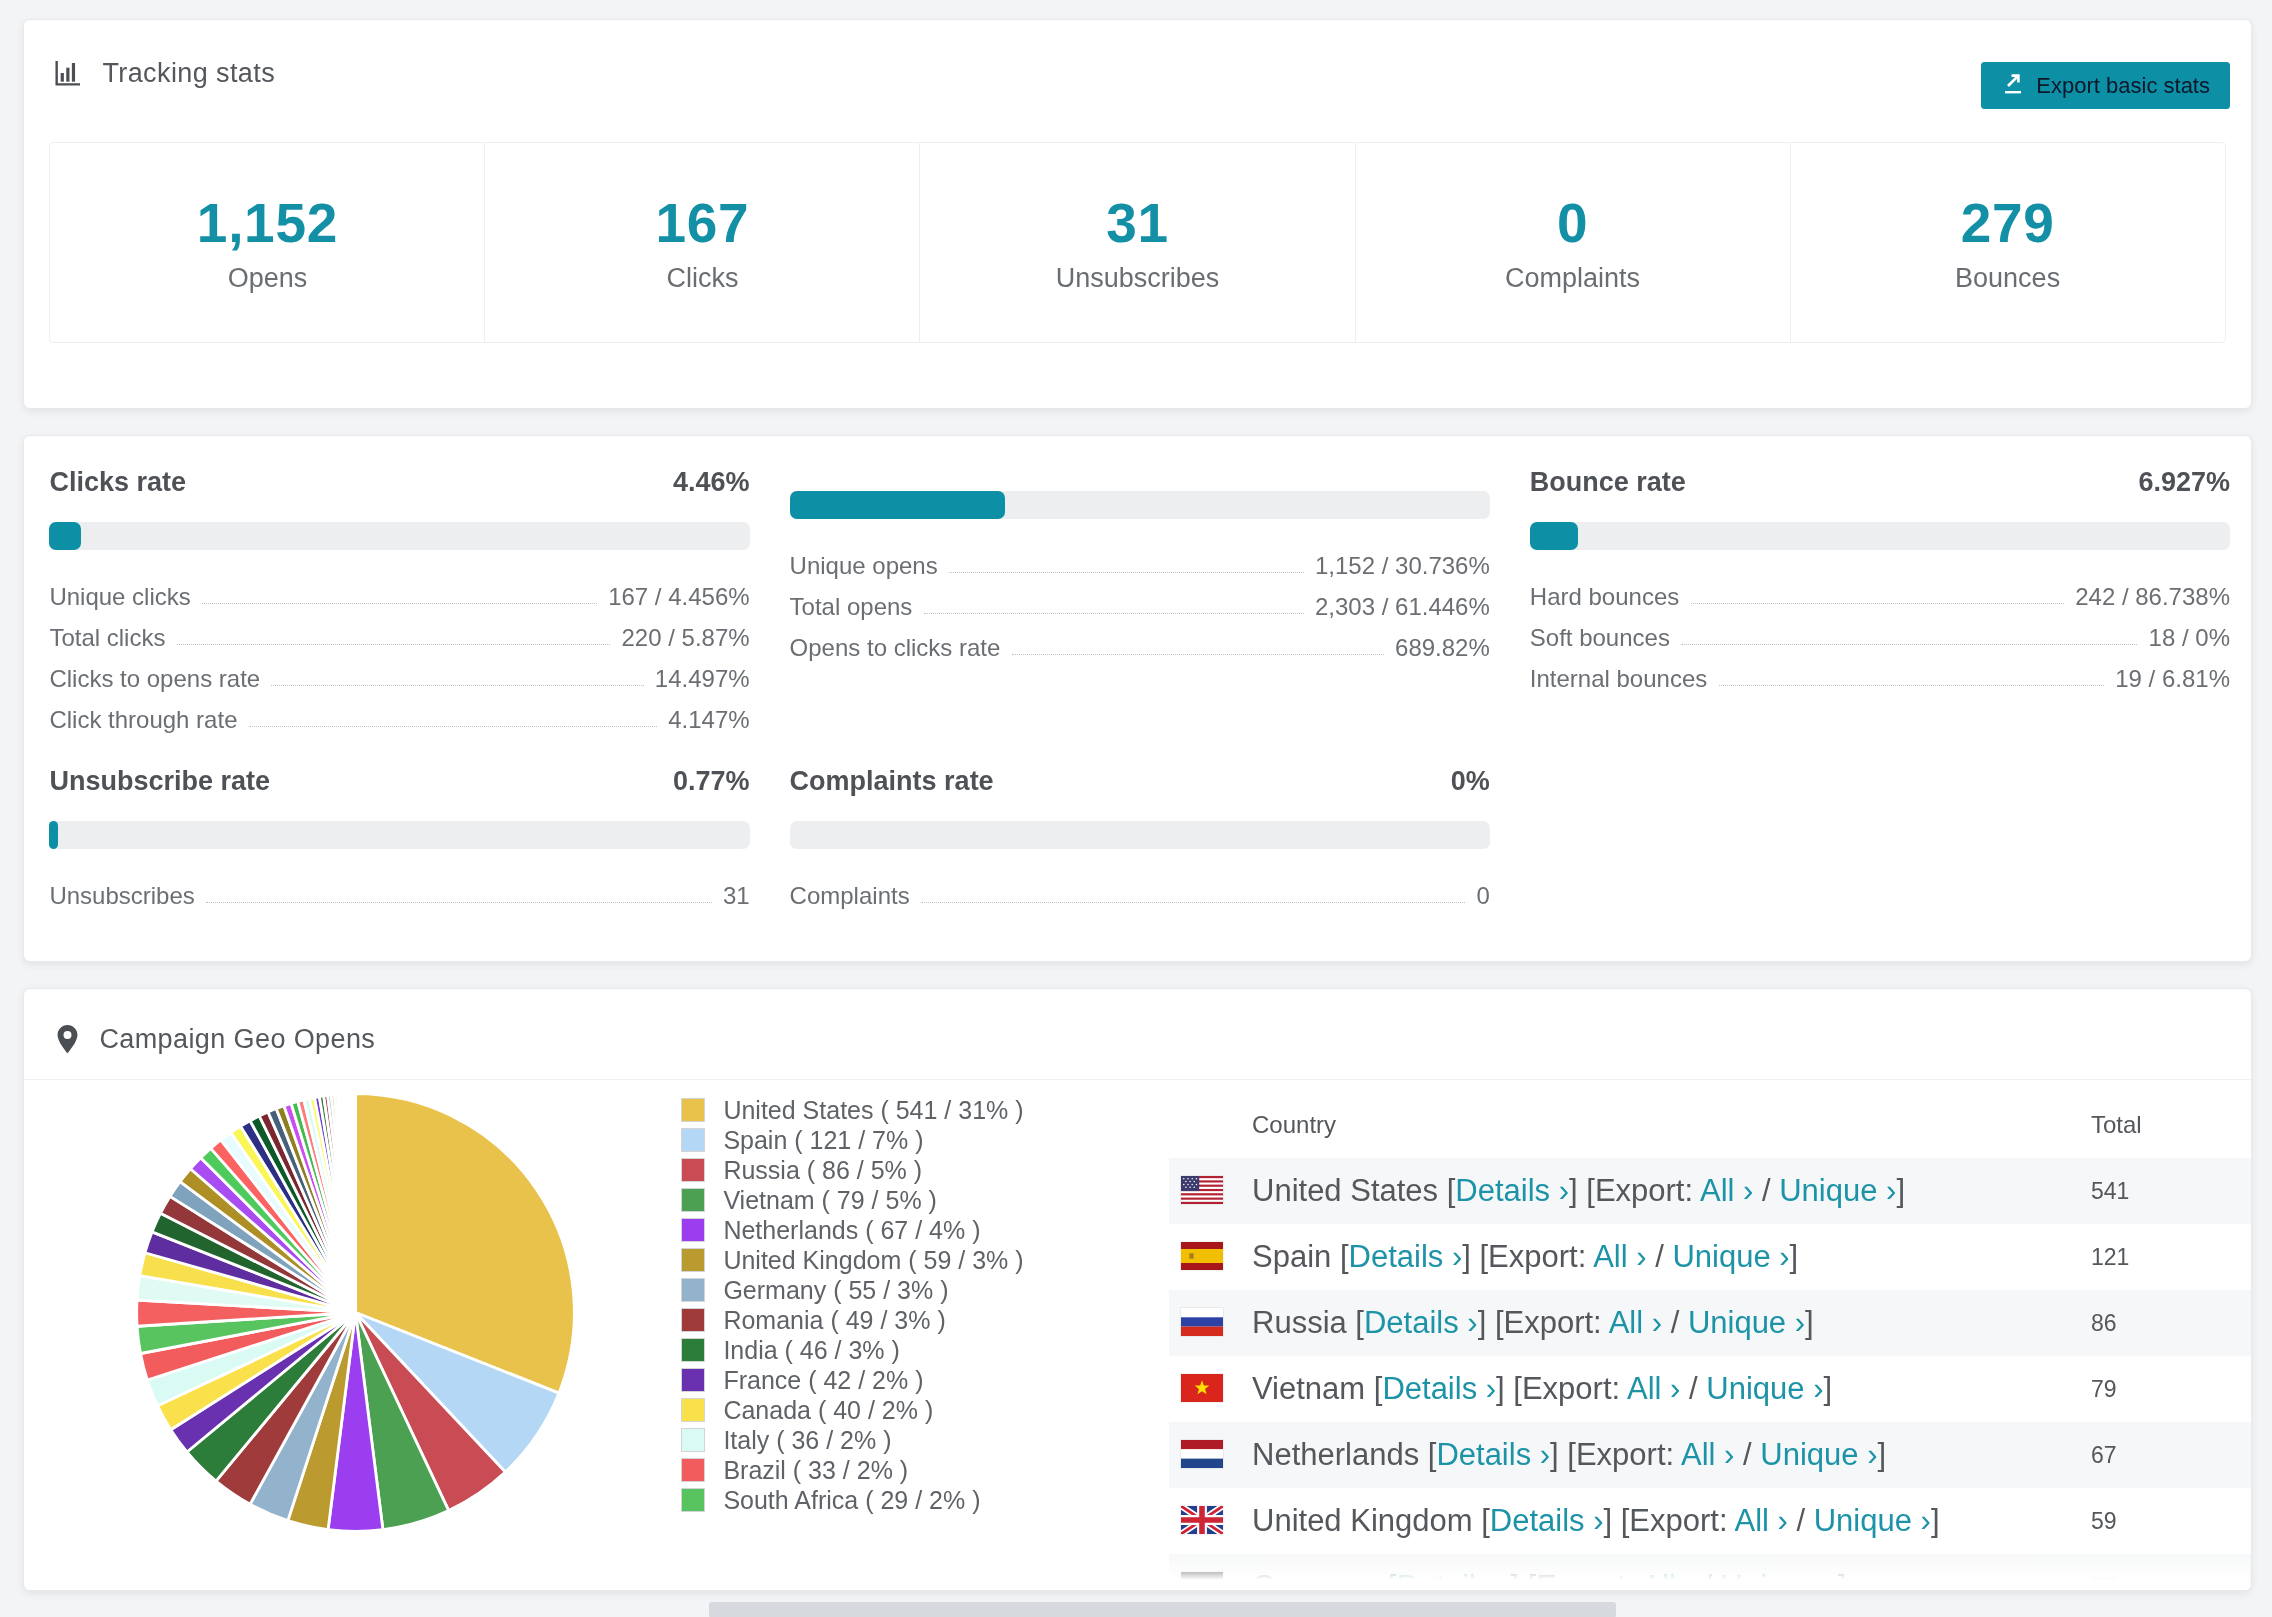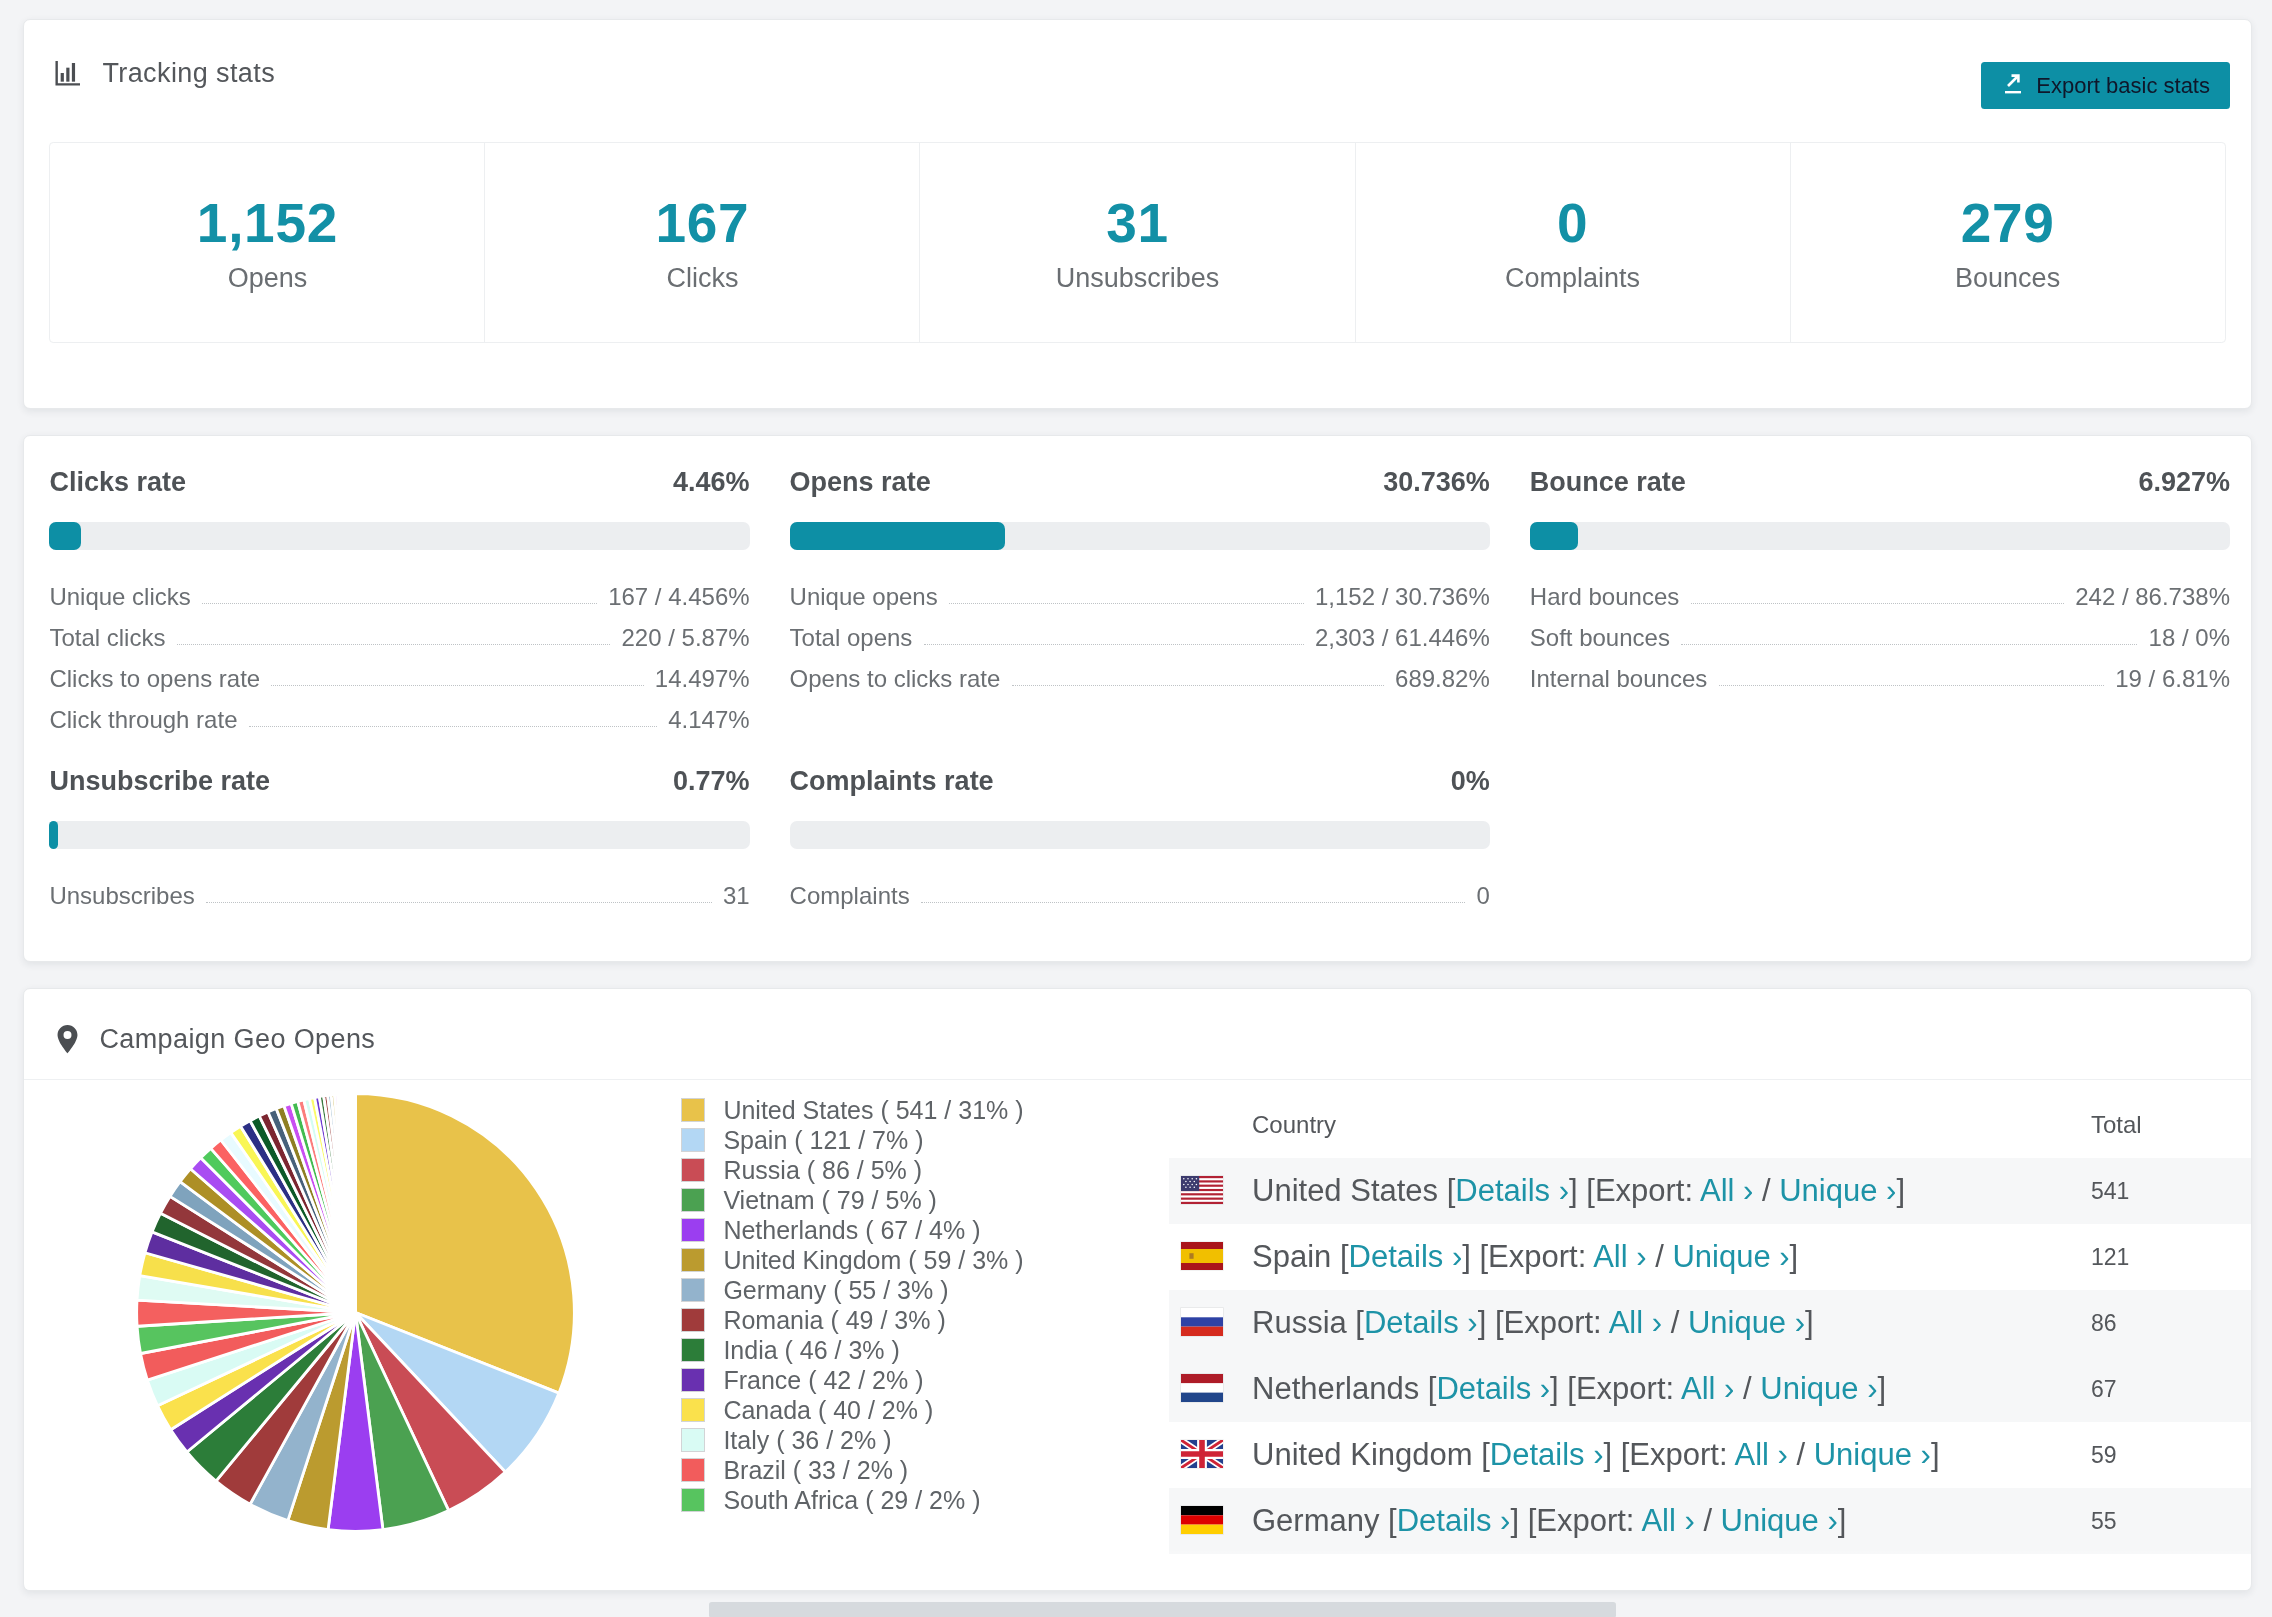--- a/index.html
+++ b/index.html
@@ -139,24 +139,20 @@
               <span class="rate-row-value">14.497%</span>
             </div>
             <div class="rate-row">
               <span class="rate-row-label">Click through rate</span>
               <span class="leader"></span>
               <span class="rate-row-value">4.147%</span>
             </div>
           </div>
         </div>
         <div class="rate-block">
-          <div class="rate-title-row">
-            <span class="rate-title">Opens rate</span>
-            <span class="rate-value">30.736%</span>
-          </div>
           <div class="rate-bar">
             <div class="rate-fill" style="width: 30.736%;"></div>
           </div>
           <div class="rate-rows">
             <div class="rate-row">
               <span class="rate-row-label">Unique opens</span>
               <span class="leader"></span>
               <span class="rate-row-value">1,152 / 30.736%</span>
             </div>
             <div class="rate-row">
@@ -415,20 +411,30 @@
             <span class="flag">
               <svg width="42" height="28" viewBox="0 0 60 40">
                 <rect width="60" height="13.3" fill="#fff"></rect>
                 <rect y="13.3" width="60" height="13.3" fill="#2e42a5"></rect>
                 <rect y="26.6" width="60" height="13.4" fill="#d52b1e"></rect>
               </svg>
             </span>
             <span class="gt-name">Russia [<a class="lnk">Details ›</a>] [Export: <a class="lnk">All ›</a> / <a class="lnk">Unique ›</a>]</span>
             <span class="gt-total">86</span>
           </div>
+          <div class="gt-row">
+            <span class="flag">
+              <svg width="42" height="28" viewBox="0 0 60 40">
+                <rect width="60" height="40" fill="#da251d"></rect>
+                <polygon fill="#ffde00" points="30,9 32.70,16.28 40.46,16.60 34.37,21.42 36.47,28.90 30,24.6 23.53,28.90 25.63,21.42 19.54,16.60 27.30,16.28"></polygon>
+              </svg>
+            </span>
+            <span class="gt-name">Vietnam [<a class="lnk">Details ›</a>] [Export: <a class="lnk">All ›</a> / <a class="lnk">Unique ›</a>]</span>
+            <span class="gt-total">79</span>
+          </div>
           <div class="gt-row striped">
             <span class="flag">
               <svg width="42" height="28" viewBox="0 0 60 40">
                 <rect width="60" height="13.3" fill="#ae1c28"></rect>
                 <rect y="13.3" width="60" height="13.3" fill="#fff"></rect>
                 <rect y="26.6" width="60" height="13.4" fill="#21468b"></rect>
               </svg>
             </span>
             <span class="gt-name">Netherlands [<a class="lnk">Details ›</a>] [Export: <a class="lnk">All ›</a> / <a class="lnk">Unique ›</a>]</span>
             <span class="gt-total">67</span>

